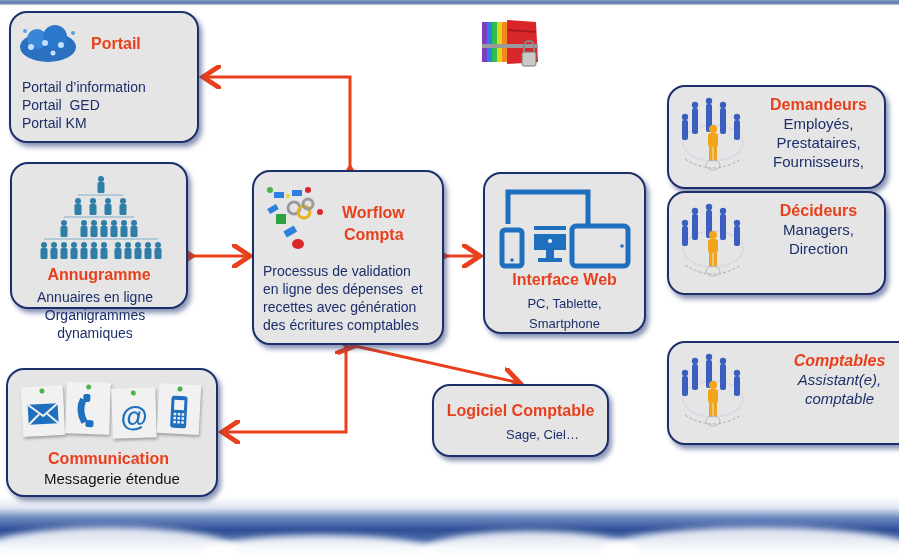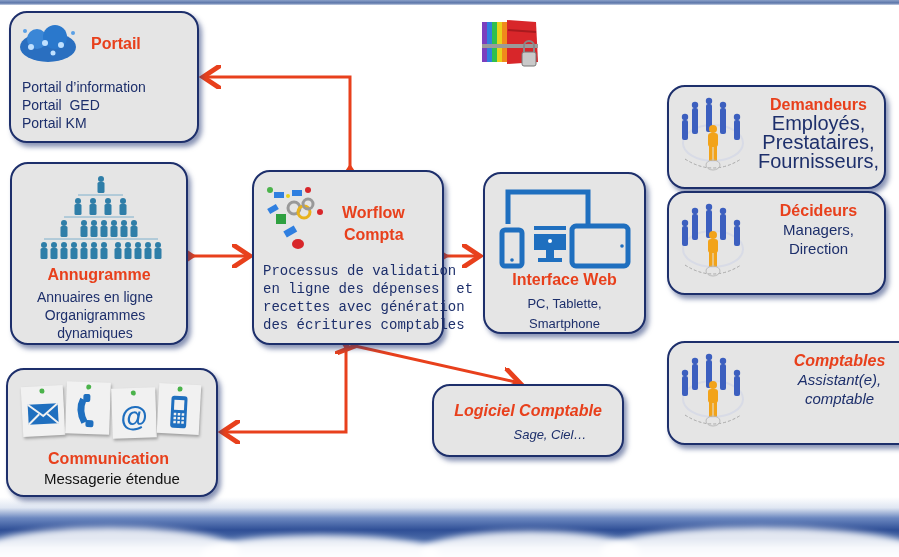--- a/index.html
+++ b/index.html
@@ -75,21 +75,21 @@
     </svg>
   </div>
   <div class="title" style="position:absolute;left:80px;top:22px;">Portail</div>
   <div class="txt" style="position:absolute;left:11px;top:65px;">
     <div>Portail d’information</div>
     <div style="white-space:pre;">Portail  GED</div>
     <div>Portail KM</div>
   </div>
 </div>
 
-<div class="box center" style="left:10px;top:162px;width:178px;height:183px;">
+<div class="box center" style="left:10px;top:162px;width:178px;height:147px;">
   <div class="icon" style="left:26px;top:8px;width:126px;height:90px;">
     <svg width="126" height="90" viewBox="0 0 126 90" id="orgchart">
         <circle cx="63" cy="7" r="3" fill="#2f7ea8"></circle>
         <rect x="59.5" y="10" width="7" height="11" rx="1.5" fill="#2f7ea8"></rect>
         <circle cx="40" cy="29" r="3" fill="#2f7ea8"></circle>
         <rect x="36.5" y="32" width="7" height="11" rx="1.5" fill="#2f7ea8"></rect>
         <circle cx="55" cy="29" r="3" fill="#2f7ea8"></circle>
         <rect x="51.5" y="32" width="7" height="11" rx="1.5" fill="#2f7ea8"></rect>
         <circle cx="70" cy="29" r="3" fill="#2f7ea8"></circle>
         <rect x="66.5" y="32" width="7" height="11" rx="1.5" fill="#2f7ea8"></rect>
@@ -208,21 +208,21 @@
       <rect x="12" y="32" width="10" height="10" fill="#2fa040"></rect>
       <rect x="20" y="46" width="12" height="7" fill="#2f7fe0" transform="rotate(-30 26 49)"></rect>
       <circle cx="56" cy="30" r="3" fill="#d8262a"></circle>
       <ellipse cx="34" cy="62" rx="6" ry="5" fill="#d8262a"></ellipse>
     </svg>
   </div>
   <div class="title" style="position:absolute;left:88px;top:30px;line-height:22px;">
     <div>Worflow</div>
     <div style="padding-left:2px;">Compta</div>
   </div>
-  <div class="txt" style="position:absolute;left:9px;top:90px;font-size:14px;font-family:Liberation Mono, monospace;">
+  <div class="txt" style="position:absolute;left:9px;top:90px;font-size:14px;">
     <div>Processus de validation</div>
     <div style="white-space:pre;">en ligne des dépenses  et</div>
     <div>recettes avec génération</div>
     <div>des écritures comptables</div>
   </div>
 </div>
 
 <div class="box center" style="left:483px;top:172px;width:163px;height:162px;">
   <div class="icon" style="left:13px;top:12px;width:136px;height:86px;">
     <svg width="136" height="86" viewBox="0 0 136 86">
@@ -240,21 +240,21 @@
       <circle cx="124" cy="60" r="1.8" fill="#1f6fbf"></circle>
     </svg>
   </div>
   <div class="title" style="position:absolute;left:0;right:0;top:97px;">Interface Web</div>
   <div class="txt" style="position:absolute;left:0;right:0;top:120px;font-size:13px;line-height:20px;">
     <div>PC, Tablette,</div>
     <div>Smartphone</div>
   </div>
 </div>
 
-<div class="box center" style="left:432px;top:384px;width:192px;height:73px;font-style:italic;">
+<div class="box center" style="left:432px;top:384px;width:177px;height:73px;">
   <div class="title" style="position:absolute;left:0;right:0;top:16px;">Logiciel Comptable</div>
   <div class="txt" style="position:absolute;left:0;right:0;top:40px;font-size:13px;padding-left:44px;">Sage, Ciel…</div>
 </div>
 
 <div class="box" style="left:667px;top:41px;width:219px;height:104px;margin-top:44px;">
   <div class="icon people" style="left:8px;top:10px;width:72px;height:80px;"><svg width="72" height="80" viewBox="0 0 72 80">
   <ellipse cx="36" cy="46" rx="30" ry="18" fill="none" stroke="#d8dbe6" stroke-width="2"></ellipse>
   <path d="M8 62 Q36 80 64 62" fill="none" stroke="#aaa" stroke-dasharray="3 2"></path>
   <g fill="#3c5fbf">
     <circle cx="8" cy="20" r="3.2"></circle>
@@ -269,21 +269,21 @@
           <rect x="57" y="23" width="6" height="20" rx="2"></rect>
   </g>
   <circle cx="36" cy="32" r="4" fill="#f2a31a"></circle>
   <rect x="31" y="36" width="10" height="14" rx="3" fill="#f2a31a"></rect>
   <rect x="32" y="48" width="3.5" height="16" fill="#f2a31a"></rect>
   <rect x="36.5" y="48" width="3.5" height="16" fill="#f2a31a"></rect>
   <ellipse cx="36" cy="68" rx="7" ry="5" fill="none" stroke="#bbb"></ellipse>
 </svg></div>
   <div class="center" style="position:absolute;left:88px;right:4px;top:9px;">
     <div class="title">Demandeurs</div>
-    <div class="txt" style="font-size:20px;line-height:19px;">
+    <div class="txt" style="font-size:15px;line-height:19px;">
       <div>Employés,</div>
       <div>Prestataires,</div>
       <div>Fournisseurs,</div>
     </div>
   </div>
 </div>
 
 <div class="box" style="left:667px;top:191px;width:219px;height:104px;">
   <div class="icon people" style="left:8px;top:10px;width:72px;height:80px;"><svg width="72" height="80" viewBox="0 0 72 80">
   <ellipse cx="36" cy="46" rx="30" ry="18" fill="none" stroke="#d8dbe6" stroke-width="2"></ellipse>

